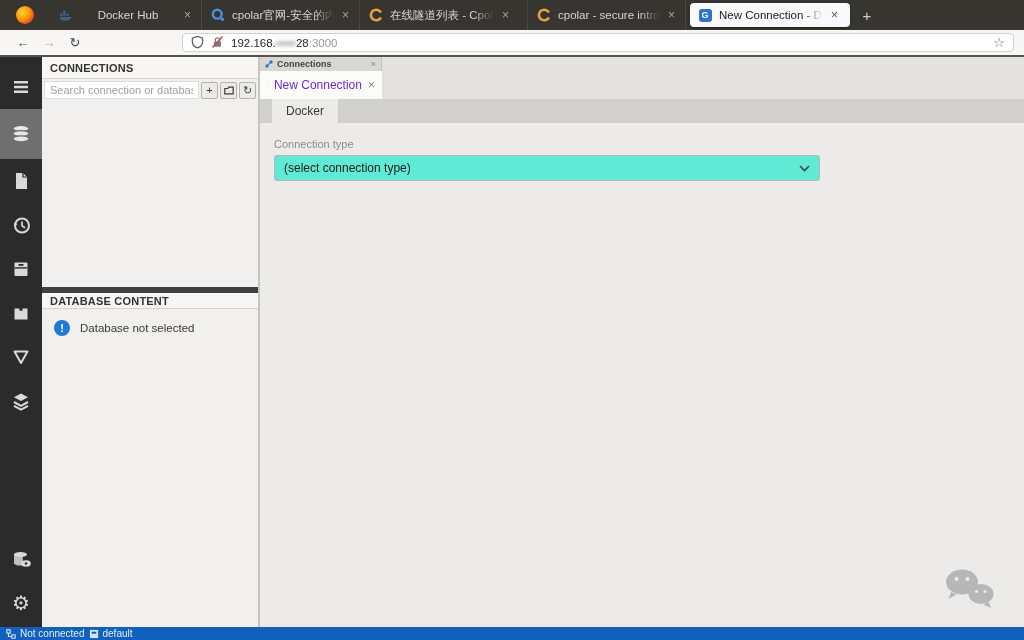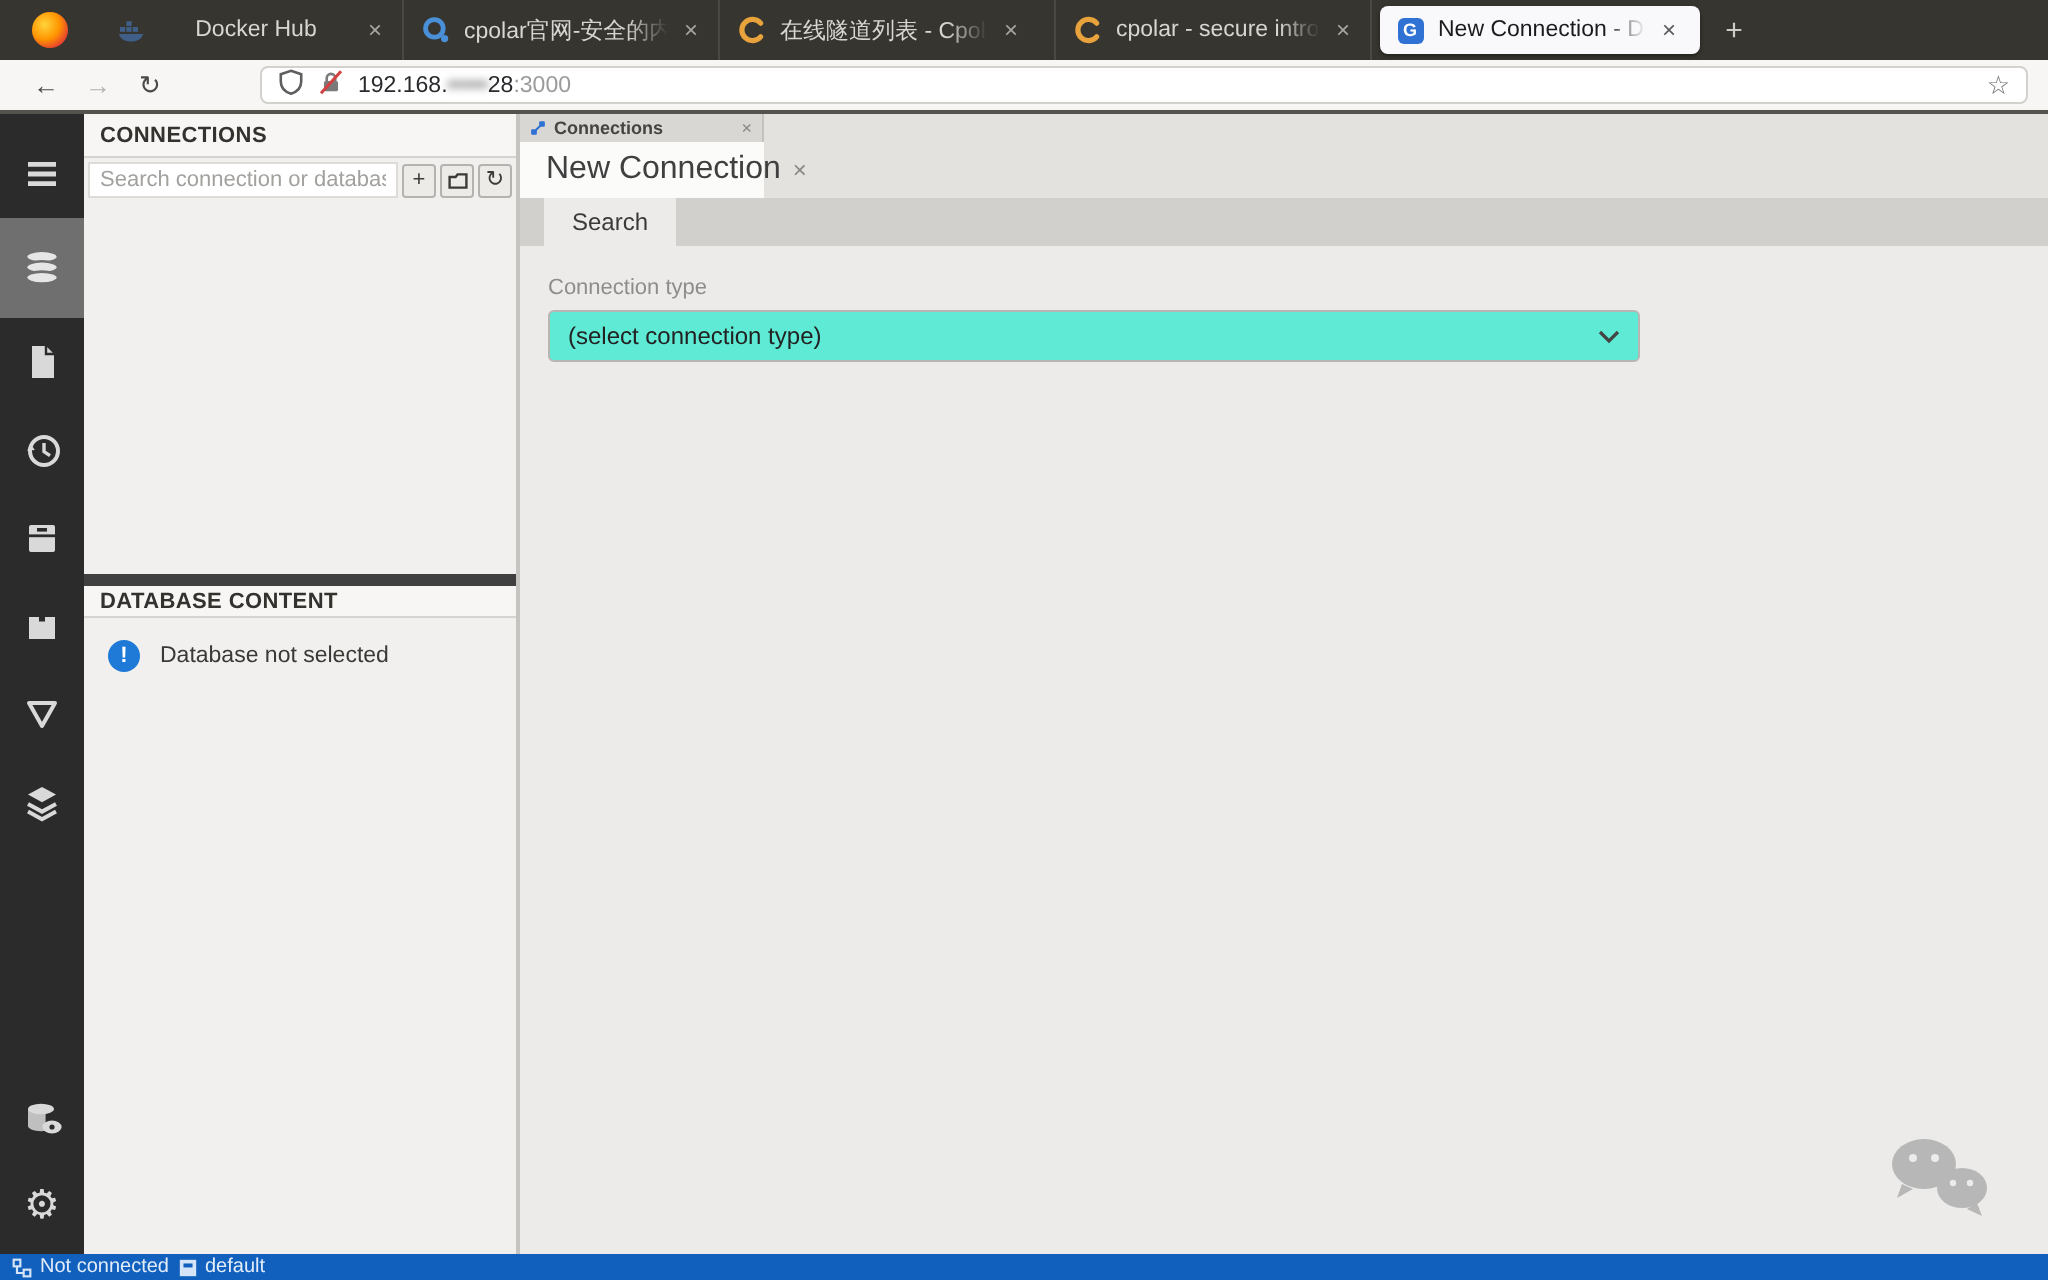--- a/index.html
+++ b/index.html
@@ -27,21 +27,21 @@
     color:#cfcdc9; font-size:15px; }
   .tab-ico { width:14px; height:14px; flex:none; display:flex; align-items:center; justify-content:center; }
   .dbgate-fav { width:13px; height:13px; background:#2f72d4; border-radius:3px; color:#fff;
     font-size:9px; font-weight:bold; display:flex; align-items:center; justify-content:center; }
 
   
   #toolbar { height:27px; background:#f7f6f5; border-bottom:2px solid #55534d;
     display:flex; align-items:center; flex:none; padding:0 10px; }
   .nav-btn { width:26px; text-align:center; font-size:13px; color:#4a4a4a; }
   .nav-btn.disabled { color:#b3b1ae; }
-  .urlbar { margin-left:42px; flex:1; height:19px; background:#ffffff;
+  .urlbar { margin-left:94px; flex:1; height:19px; background:#ffffff;
     border:1px solid #d3d1ce; border-radius:4px; display:flex; align-items:center;
     gap:7px; padding:0 8px; font-size:11.5px; }
   .url-text { color:#2a2a2e; display:flex; align-items:center; }
   .url-masked { filter:blur(2.2px); color:#555; }
   .url-port { color:#9b9b9b; }
   .urlbar .spacer { flex:1; }
   .star { color:#6f6d6a; font-size:13px; }
 
   
   #page { flex:1; display:flex; min-height:0; }
@@ -78,21 +78,21 @@
 
   
   #main { flex:1; display:flex; flex-direction:column; position:relative; min-width:0; }
   .group-row { height:14px; background:#e4e2df; display:flex; flex:none; }
   .group-chip { width:122px; background:#d9d7d4; border-right:1px solid #c4c2bf;
     display:flex; align-items:center; gap:4px; padding:0 5px; }
   .group-chip .g-label { flex:1; font-size:9px; font-weight:bold; color:#45443f; white-space:nowrap; overflow:hidden; }
   .group-chip .g-close { font-size:9px; color:#8a8883; }
   .doc-row { height:28px; background:#e4e2df; display:flex; flex:none; }
   .doc-tab { width:122px; background:#fbfbfa; display:flex; align-items:center; gap:6px; padding:0 7px; }
-  .doc-tab .d-label { flex:1; font-size:16px; color:#404040; white-space:nowrap; }
+  .doc-tab .d-label { flex:1; font-size:12px; color:#6d28d9; white-space:nowrap; }
   .doc-tab .d-close { font-size:12px; color:#8a8883; }
   .form-tabs { height:24px; background:#d2d0cd; display:flex; align-items:flex-end; flex:none; }
   .form-tab { height:24px; background:#ecebe9; padding:0 14px; font-size:12px; color:#3c3b38;
     display:flex; align-items:center; margin-left:12px; }
   .content { flex:1; background:#ecebe9; padding:15px 0 0 14px; }
   .field-label { font-size:11px; color:#8f8d8a; margin-bottom:5px; }
   .selectbox { width:546px; height:26px; background:#5eead4; border:1px solid #b8b6b3;
     border-radius:3px; display:flex; align-items:center; padding:0 9px; font-size:12px; color:#222; }
   .selectbox .sel-text { flex:1; }
 
@@ -321,21 +321,21 @@
               <rect x="1" y="8" width="5" height="5" rx="1"></rect>
               <rect x="8" y="1" width="5" height="5" rx="1"></rect>
             </g>
             <path d="M5 9 9 5" stroke="#2f72d4" stroke-width="1.8"></path>
           </svg>
         <span class="d-label">New Connection</span>
         <span class="d-close">×</span>
       </div>
     </div>
     <div class="form-tabs">
-      <div class="form-tab">Search</div>
+      <div class="form-tab">Docker</div>
     </div>
     <div class="content">
       <div class="field-label">Connection type</div>
       <div class="selectbox">
         <span class="sel-text">(select connection type)</span>
         <svg width="11" height="7" viewBox="0 0 11 7">
             <path d="M1 1l4.5 4.5L10 1" fill="none" stroke="#444" stroke-width="1.6"></path>
           </svg>
       </div>
     </div>

